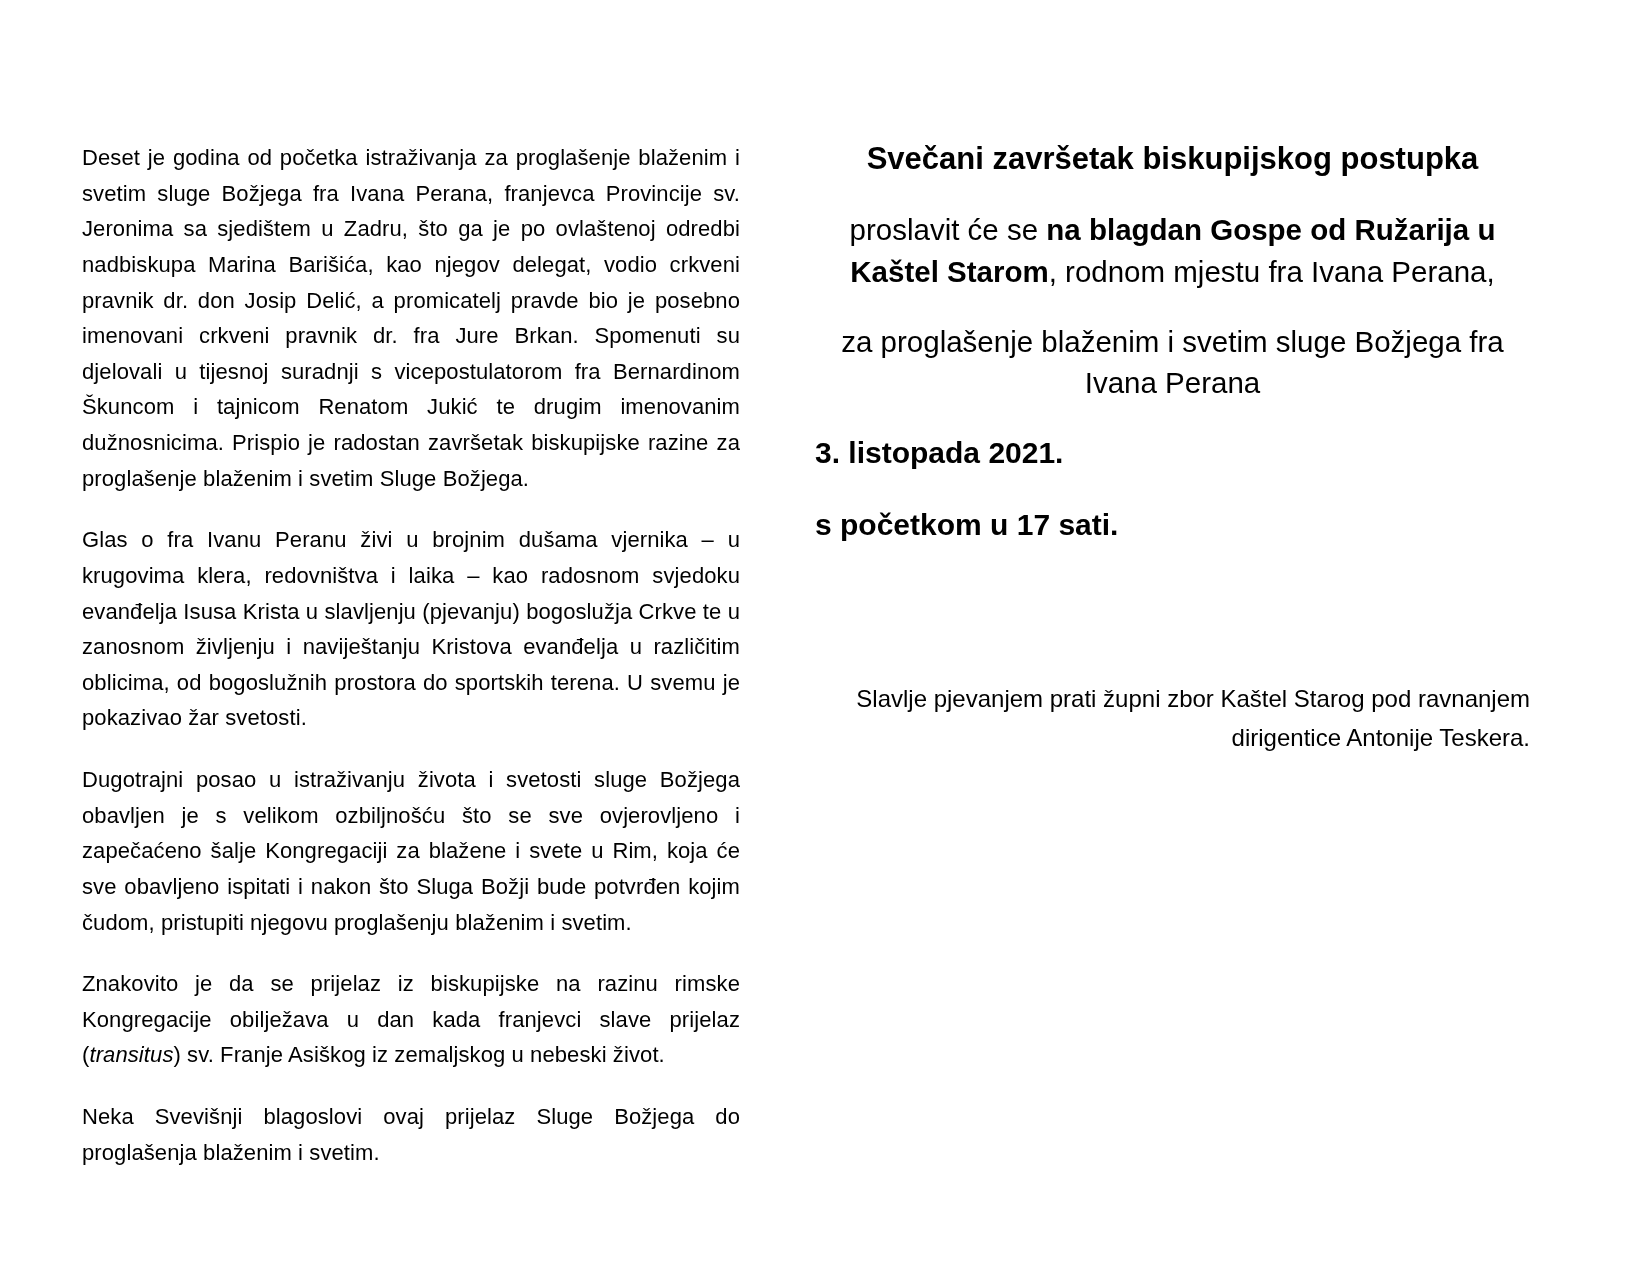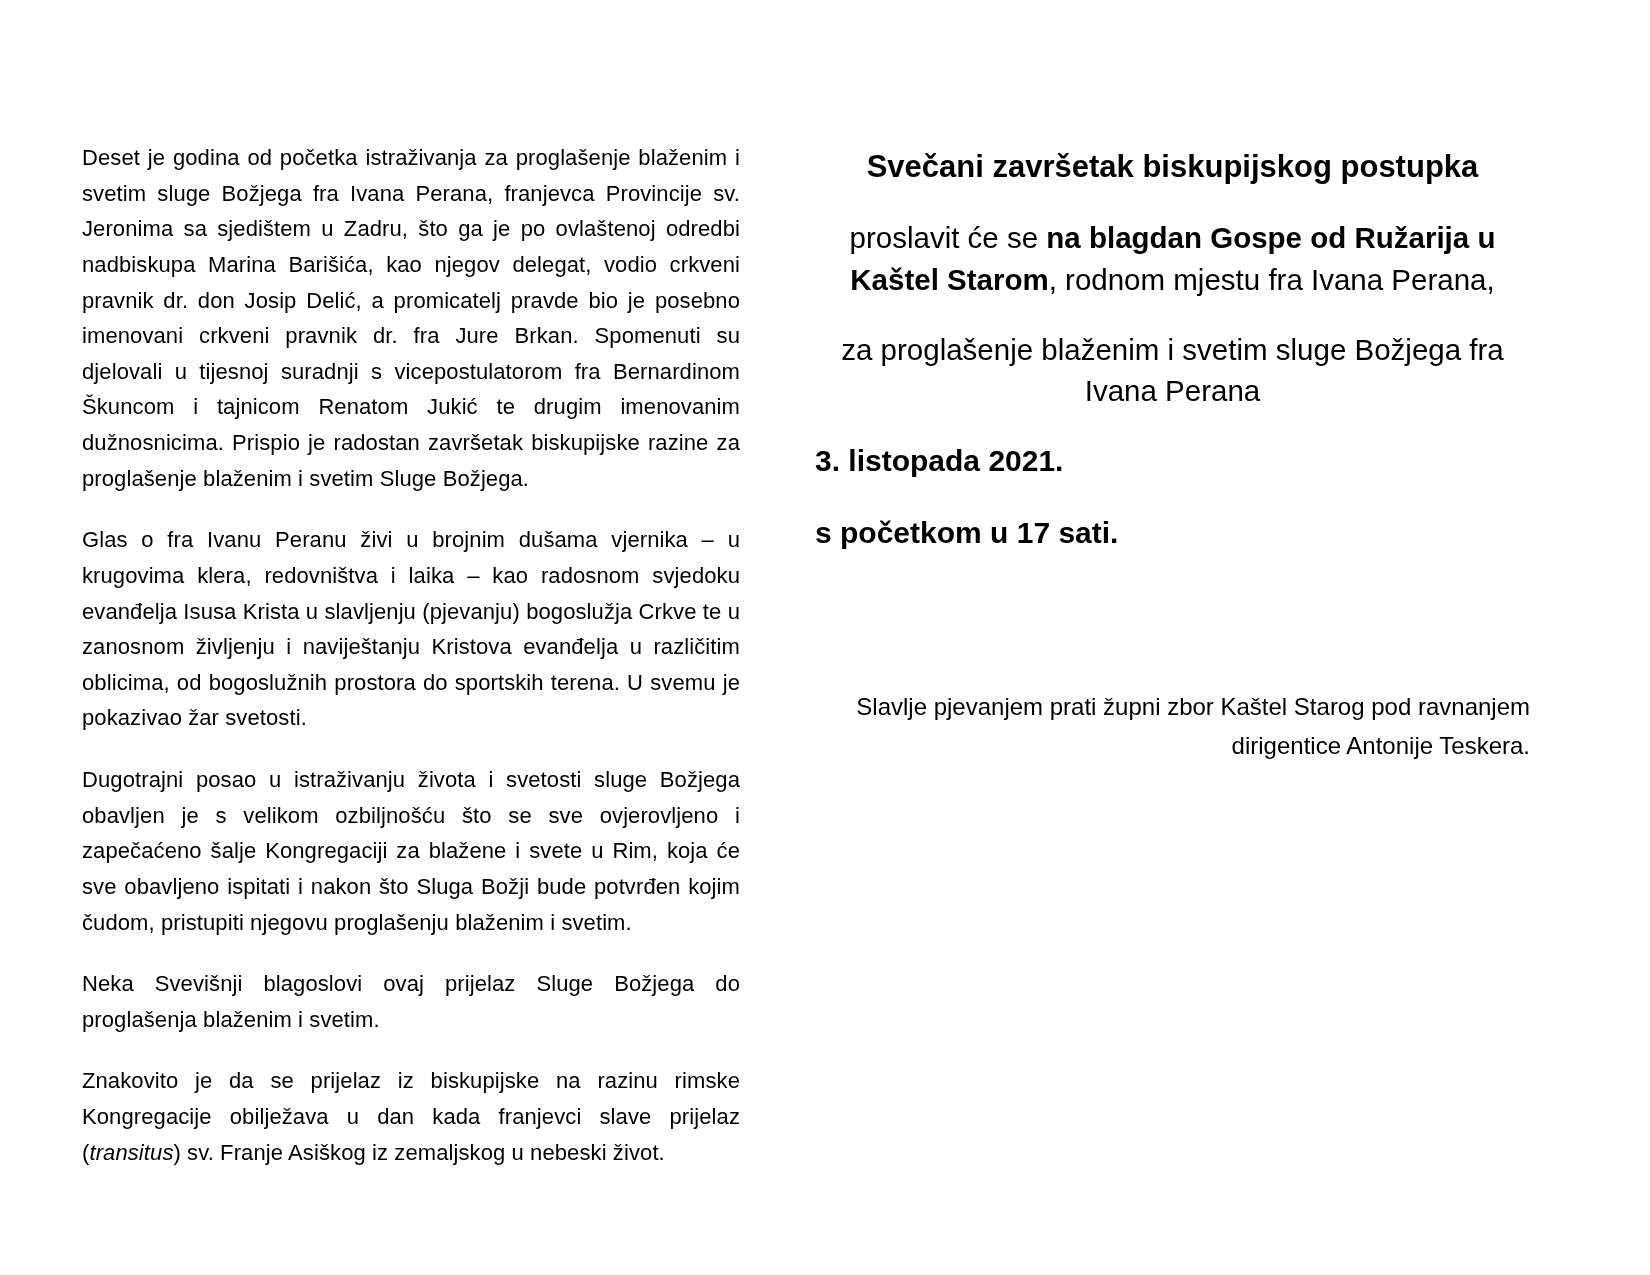--- a/index.html
+++ b/index.html
@@ -45,21 +45,21 @@
   }
   .body-text em {
     font-style: italic;
   }
 
   .headline {
     font-size: 31px;
     font-weight: bold;
     text-align: center;
     line-height: 1.38;
-    margin: 16px 0 28px 0;
+    margin: 8px 0 28px 0;
   }
   .sub-center {
     font-size: 29.5px;
     text-align: center;
     line-height: 1.42;
     margin: 0 0 28px 0;
   }
   .sub-center strong {
     font-weight: bold;
   }
@@ -95,22 +95,22 @@
 </style>
 </head>
 <body>
 
 <div class="page">
 
   <div class="col col-left">
     <p class="body-text">Deset je godina od početka istraživanja za proglašenje blaženim i svetim sluge Božjega fra Ivana Perana, franjevca Provincije sv. Jeronima sa sjedištem u Zadru, što ga je po ovlaštenoj odredbi nadbiskupa Marina Barišića, kao njegov delegat, vodio crkveni pravnik dr. don Josip Delić, a promicatelj pravde bio je posebno imenovani crkveni pravnik dr. fra Jure Brkan. Spomenuti su djelovali u tijesnoj suradnji s vicepostulatorom fra Bernardinom Škuncom i tajnicom Renatom Jukić te drugim imenovanim dužnosnicima. Prispio je radostan završetak biskupijske razine za proglašenje blaženim i svetim Sluge Božjega.</p>
     <p class="body-text">Glas o fra Ivanu Peranu živi u brojnim dušama vjernika – u krugovima klera, redovništva i laika – kao radosnom svjedoku evanđelja Isusa Krista u slavljenju (pjevanju) bogoslužja Crkve te u zanosnom življenju i naviještanju Kristova evanđelja u različitim oblicima, od bogoslužnih prostora do sportskih terena. U svemu je pokazivao žar svetosti.</p>
     <p class="body-text">Dugotrajni posao u istraživanju života i svetosti sluge Božjega obavljen je s velikom ozbiljnošću što se sve ovjerovljeno i zapečaćeno šalje Kongregaciji za blažene i svete u Rim, koja će sve obavljeno ispitati i nakon što Sluga Božji bude potvrđen kojim čudom, pristupiti njegovu proglašenju blaženim i svetim.</p>
+    <p class="body-text"><span>Znakovito je da se prijelaz iz biskupijske na razinu rimske Kongregacije obilježava u dan kada franjevci slave prijelaz (</span><em>transitus</em><span>) sv. Franje Asiškog iz zemaljskog u nebeski život.</span></p>
     <p class="body-text">Neka Svevišnji blagoslovi ovaj prijelaz Sluge Božjega do proglašenja blaženim i svetim.</p>
-    <p class="body-text"><span>Znakovito je da se prijelaz iz biskupijske na razinu rimske Kongregacije obilježava u dan kada franjevci slave prijelaz (</span><em>transitus</em><span>) sv. Franje Asiškog iz zemaljskog u nebeski život.</span></p>
   </div>
 
   <div class="col col-right">
     <h1 class="headline">Svečani završetak biskupijskog postupka</h1>
     <p class="sub-center"><span>proslavit će se </span><strong>na blagdan Gospe od Ružarija u Kaštel Starom</strong><span>, rodnom mjestu fra Ivana Perana,</span></p>
     <p class="sub-center">za proglašenje blaženim i svetim sluge Božjega fra Ivana Perana</p>
     <p class="date-line">3. listopada 2021.</p>
     <p class="time-line">s početkom u 17 sati.</p>
 
     <div class="gap-lg"></div>

